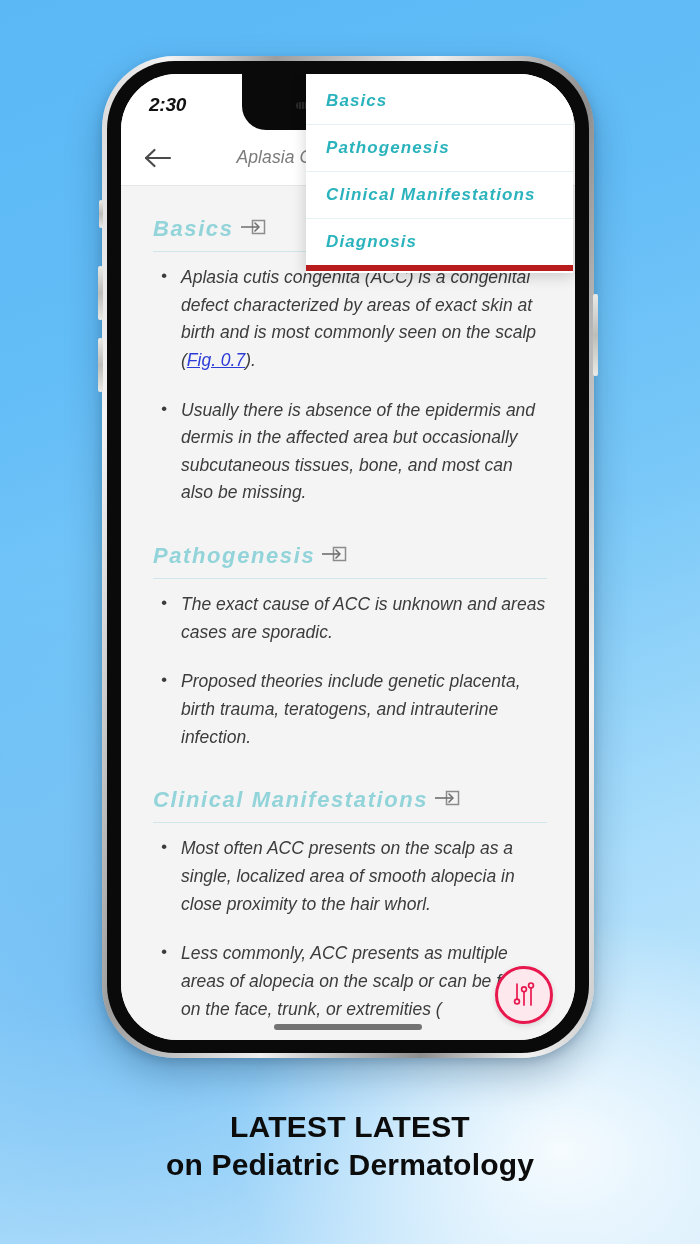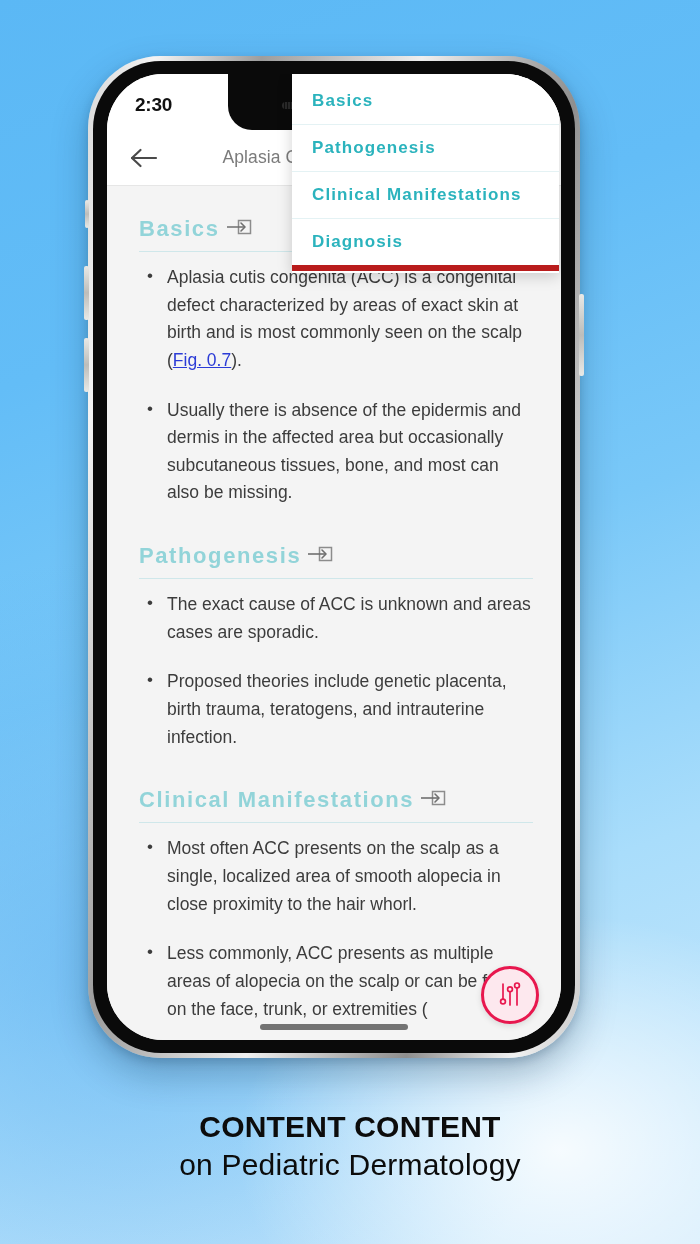--- a/index.html
+++ b/index.html
@@ -12,26 +12,27 @@
     position: relative;
     background:
       radial-gradient(ellipse 520px 380px at 560px 1150px, rgba(255,255,255,0.85) 0%, rgba(255,255,255,0.0) 62%),
       radial-gradient(ellipse 700px 620px at 120px 980px, rgba(80,170,240,0.55) 0%, rgba(80,170,240,0.0) 68%),
       linear-gradient(160deg, #5bb8f5 0%, #63bdf7 26%, #79c8f8 48%, #a9ddfb 72%, #cfeafc 100%);
   }
 
   
   #phone {
     position: absolute;
-    left: 88px; top: 56px;
+    left: 102px; top: 56px;
     width: 492px; height: 1002px;
     border-radius: 72px;
     background: linear-gradient(100deg,#d8d8d8 0%,#f4f4f4 10%,#9d9d9d 26%,#efefef 50%,#8e8e8e 74%,#f2f2f2 90%,#cacaca 100%);
     padding: 5px;
     box-shadow: 0 16px 36px rgba(8,40,70,0.28), 0 4px 10px rgba(8,40,70,0.18);
+    font-style: italic;
   }
   #phone-bezel {
     width: 100%; height: 100%;
     border-radius: 68px;
     background: #0a0a0a;
     padding: 13px 14px;
   }
   #screen {
     position: relative;
     width: 100%; height: 100%;
@@ -190,21 +191,21 @@
     bottom: 10px; width: 148px; height: 6px;
     border-radius: 4px; background: #5c5c5c; opacity: .85;
   }
 
   
   #caption {
     position:absolute; left:0; right:0; top:1110px;
     text-align:center; color:#0c0c0c;
   }
   #caption-line1 { font-size: 30px; font-weight: bold; letter-spacing: .2px; }
-  #caption-line2 { font-size: 30px; font-weight: 400; margin-top: 4px; letter-spacing: .2px; }
+  #caption-line2 { font-size: 30px; font-weight: 700; margin-top: 4px; letter-spacing: .2px; }
 
   :root { --head-teal:#92d4d9; --toc-teal:#2bb3bd; }
 </style>
 </head>
 <body>
 
 <div id="phone">
   <div id="phone-bezel">
 
     <div class="btn-side" id="btn-silence"></div>
@@ -338,15 +339,15 @@
         </svg>
       </div>
 
       <div id="home-indicator"></div>
 
     </div>
   </div>
 </div>
 
 <div id="caption">
-  <div id="caption-line1">CONTENT CONTENT</div>
+  <div id="caption-line1">LATEST LATEST</div>
   <div id="caption-line2">on Pediatric Dermatology</div>
 </div>
 
 </body></html>

